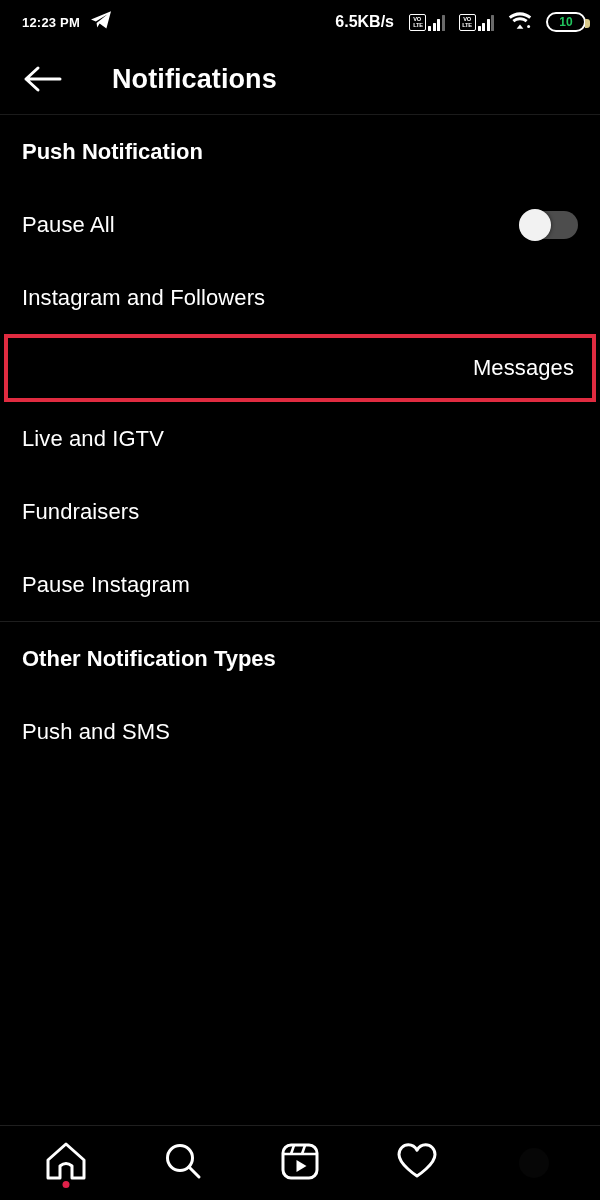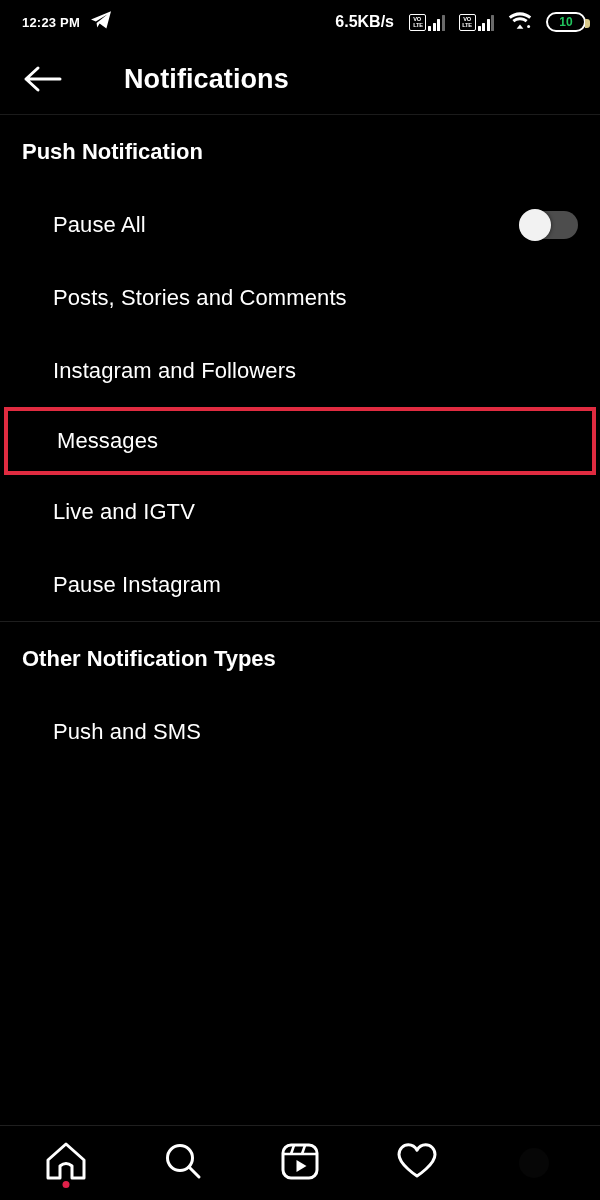--- a/index.html
+++ b/index.html
@@ -126,21 +126,21 @@
     align-items: center;
     justify-content: flex-start;
     cursor: pointer;
     background: none;
     border: none;
   }
   .appbar-title {
     font-size: 27px;
     font-weight: bold;
     color: #ffffff;
-    margin-left: 56px;
+    margin-left: 44px;
     letter-spacing: 0.1px;
   }
 
   
   .content {
     flex: 1 1 auto;
     position: relative;
     overflow: hidden;
   }
   .section { position: relative; }
@@ -163,27 +163,27 @@
     display: flex;
     align-items: center;
     justify-content: space-between;
     padding: 0 22px;
     cursor: pointer;
   }
   .row-label {
     font-size: 22px;
     color: #ffffff;
     letter-spacing: 0.1px;
-    margin-left: 31px;
   }
   .row.highlighted {
     border: 4px solid #e02b40;
     margin: 0 4px;
     padding: 0 18px;
     height: 68px;
+    justify-content: flex-end;
   }
 
   
   .toggle {
     width: 59px;
     height: 28px;
     border-radius: 14px;
     background: #4d4d4d;
     position: relative;
     cursor: pointer;
@@ -305,36 +305,36 @@
     <div class="section">
       <div class="section-title">Push Notification</div>
 
       <div class="row">
         <span class="row-label">Pause All</span>
         <span class="toggle">
           <span class="knob"></span>
         </span>
       </div>
 
-      <div class="row">
-        <span class="row-label">Posts, Stories and Comments</span>
-      </div>
 
       <div class="row">
         <span class="row-label">Instagram and Followers</span>
       </div>
 
       <div class="row highlighted">
         <span class="row-label">Messages</span>
       </div>
 
       <div class="row">
         <span class="row-label">Live and IGTV</span>
       </div>
 
+      <div class="row">
+        <span class="row-label">Fundraisers</span>
+      </div>
 
       <div class="row">
         <span class="row-label">Pause Instagram</span>
       </div>
     </div>
 
     <div class="section-divider"></div>
 
     <div class="section">
       <div class="section-title">Other Notification Types</div>

